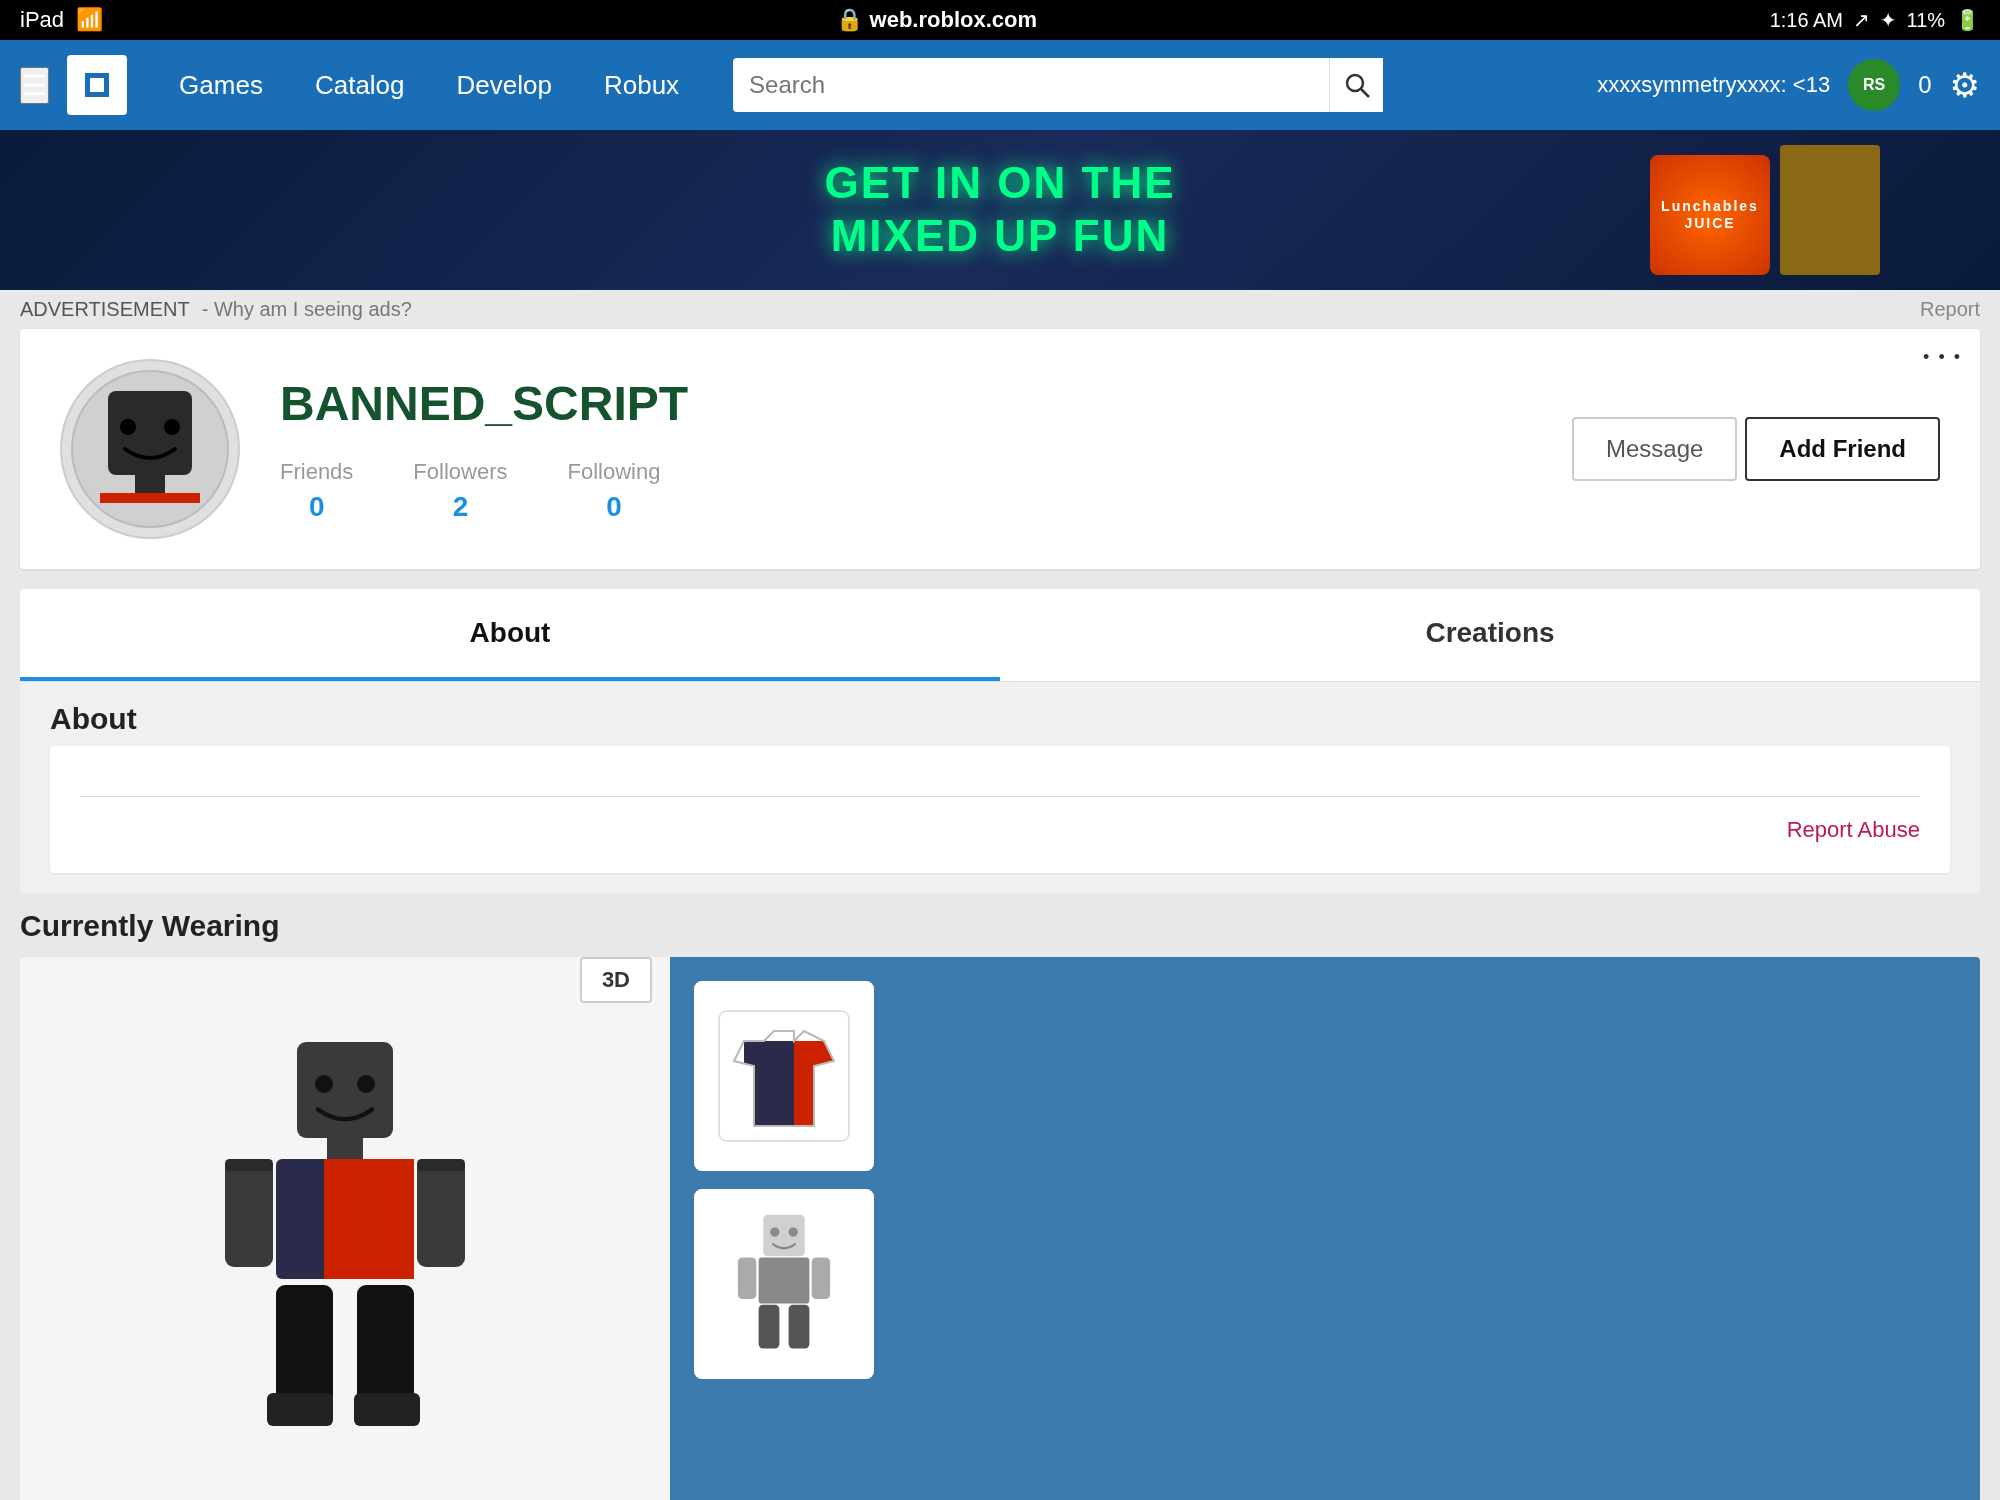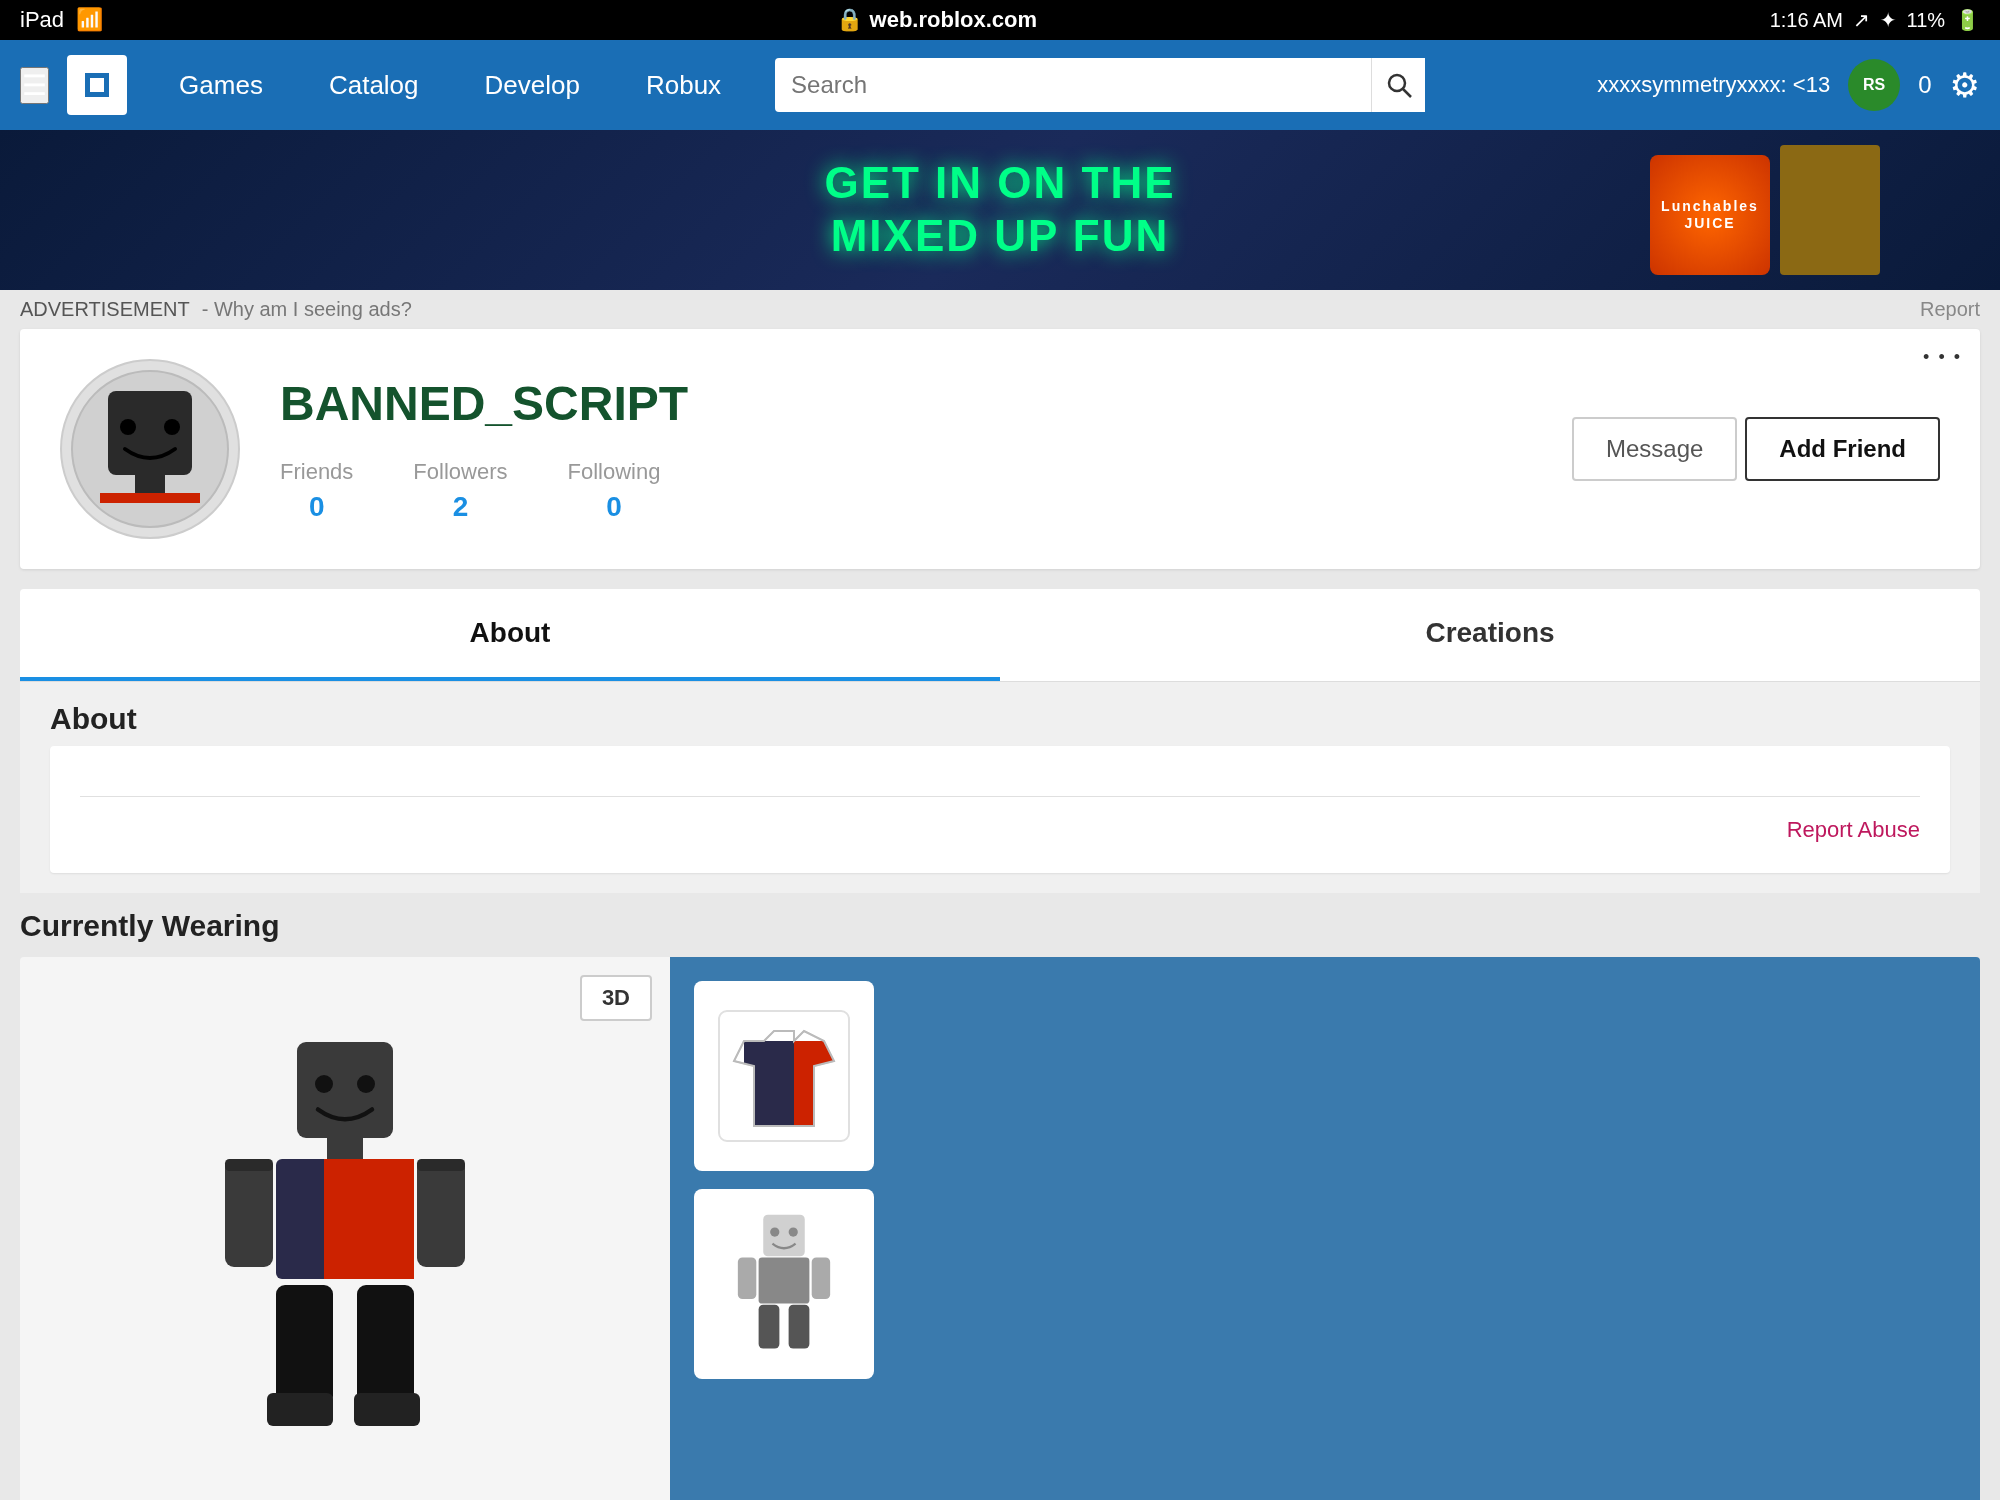--- a/index.html
+++ b/index.html
@@ -48,21 +48,21 @@
       height: 60px;
       display: flex;
       align-items: center;
       justify-content: center;
       margin-right: 28px;
       border-radius: 4px;
     }
     .nav-links {
       display: flex;
       align-items: center;
-      gap: 18px;
+      gap: 4px;
     }
     .nav-link {
       color: white;
       text-decoration: none;
       font-size: 26px;
       padding: 0 24px;
       height: 90px;
       display: flex;
       align-items: center;
       cursor: pointer;
@@ -333,21 +333,21 @@
       background: #f5f5f5;
       width: 650px;
       flex-shrink: 0;
       position: relative;
       display: flex;
       align-items: center;
       justify-content: center;
     }
     .btn-3d {
       position: absolute;
-      top: 18px;
+      top: 0;
       right: 18px;
       background: white;
       border: 2px solid #ccc;
       border-radius: 4px;
       padding: 8px 20px;
       font-size: 22px;
       font-weight: 600;
       cursor: pointer;
       color: #333;
     }

